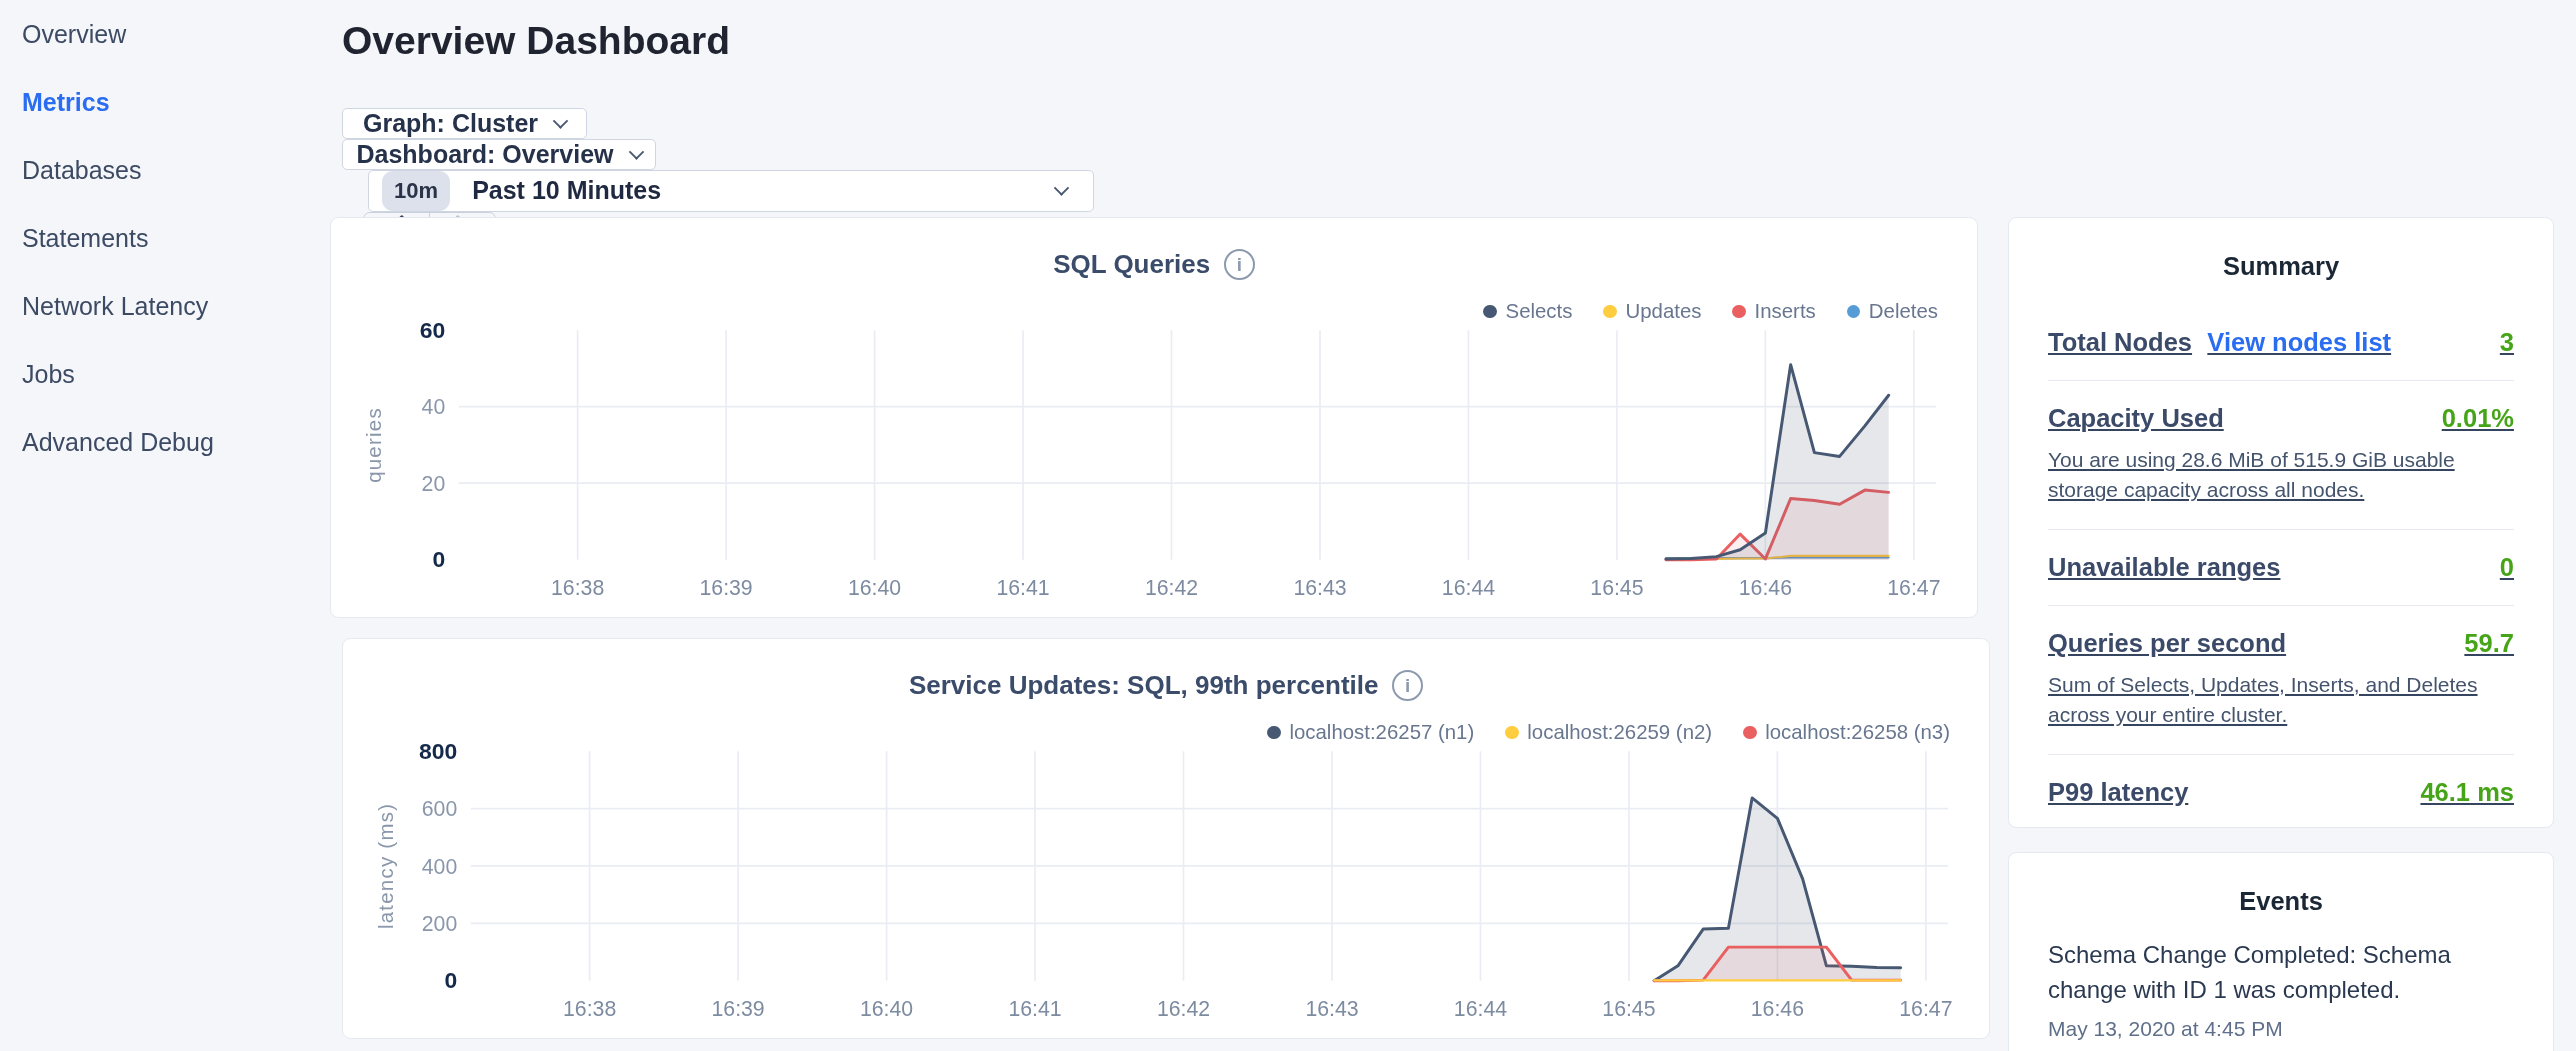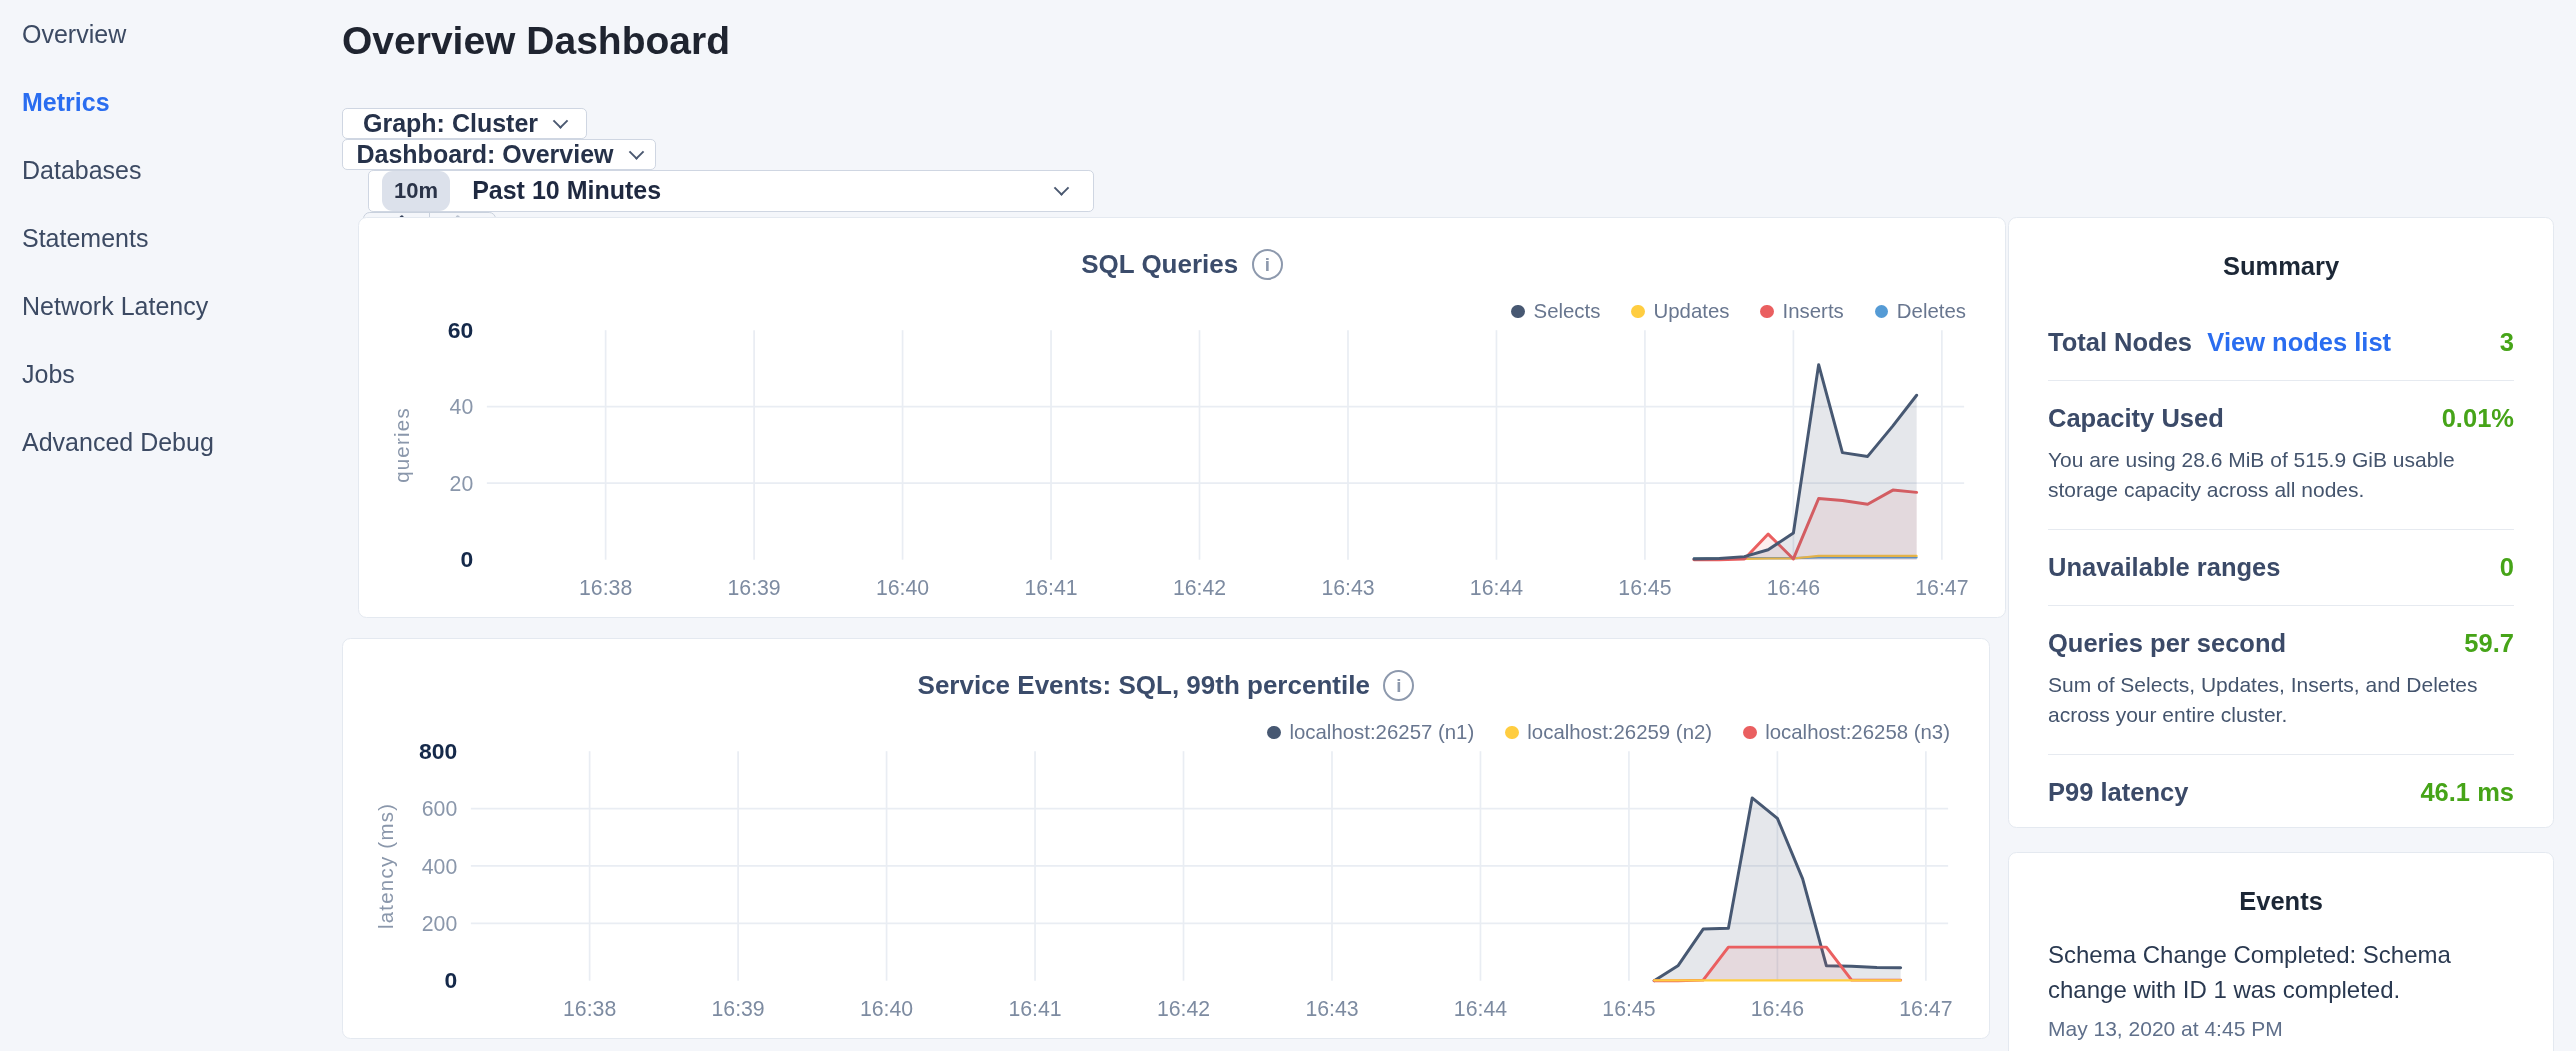--- a/index.html
+++ b/index.html
@@ -23,41 +23,41 @@
   #time-window { width:726px; margin-left:25.5px; background:#fff; border:1.7px solid #cfd6e2; border-radius:5.1px; display:flex; align-items:center; padding:0 25.5px 0 13.6px; cursor:pointer; }
   #time-badge { background:#dce1eb; color:#2a3348; font-size:22px; font-weight:700; border-radius:11px; padding:6.8px 12px; }
   #time-label { font-size:25px; font-weight:700; color:#1f2940; margin-left:22px; flex:1; }
   #arrow-group { margin-left:21px; width:133px; border:1.7px solid #c9d1dd; border-radius:6.8px; display:flex; }
   .arrow-half { flex:1; display:flex; align-items:center; justify-content:center; cursor:pointer; }
   .arrow-half + .arrow-half { border-left:1.7px solid #c9d1dd; }
   #now-btn { margin-left:17px; width:99px; border:1.7px solid #c9d1dd; border-radius:6.8px; display:flex; align-items:center; justify-content:center; font-size:25px; font-weight:700; color:#14532d; cursor:default; }
 
   
   .card { position:absolute; background:#fff; border:1.7px solid #e4e9f0; border-radius:8.5px; }
-  #chart-card-0 { left:358px; top:217px; width:1648px; height:401px; }
+  #chart-card-0 { left:330px; top:217px; width:1648px; height:401px; }
   #chart-card-1 { left:342px; top:638px; width:1648px; height:401px; }
   .chart-title-row { display:flex; align-items:center; justify-content:center; gap:13.6px; margin-top:31px; }
   .chart-title { font-size:26px; font-weight:700; color:#3b4c6b; }
   .info-icon { width:31px; height:31px; border:2.6px solid #8d99ad; border-radius:50%; display:flex; align-items:center; justify-content:center; color:#8d99ad; font-size:18.7px; font-weight:700; cursor:pointer; }
   .info-icon::after { content:"i"; }
   .legend { position:absolute; right:39px; top:82px; display:flex; gap:31px; }
   .legend-item { display:flex; align-items:center; gap:8.5px; font-size:20.4px; color:#68768f; }
   .legend-dot { width:13.6px; height:13.6px; border-radius:50%; }
   .chart-svg { position:absolute; left:0; top:102px; width:1648px; height:289px; }
   .tick-x { fill:#7d8ba1; font-size:25px; }
   .tick-y { fill:#8a97ab; font-size:25px; }
   .tick-y-strong { fill:#15294a; font-size:27px; font-weight:700; }
   .axis-label { fill:#8a97ab; font-size:24px; letter-spacing:1.5px; }
 
   
   #summary-card { left:2008px; top:217px; width:546px; height:611px; }
   #events-card { left:2008px; top:852px; width:546px; height:221px; }
   .panel-heading { text-align:center; font-size:25.5px; font-weight:700; color:#1c2736; padding-top:34px; }
   #summary-rows { margin:24px 39px 0 39px; }
-  .summary-row { padding:23px 0; }
+  .summary-row { padding:23px 0;text-decoration:underline; }
   .summary-row + .summary-row { border-top:1.7px solid #e6eaf0; }
   .summary-row-top { display:flex; align-items:baseline; }
   .summary-label { font-size:25.5px; font-weight:700; color:#3b4a68; }
   .summary-link { font-size:25.5px; font-weight:700; color:#2a6df0; margin-left:15.3px; cursor:pointer; }
   .summary-value { margin-left:auto; font-size:25.5px; font-weight:700; color:#46a418; }
   .summary-desc { margin-top:12px; font-size:21px; line-height:1.45; color:#44546d; }
   #events-list { margin:22px 39px 0 39px; }
   .event-text { font-size:24px; line-height:1.45; color:#2a3950; }
   .event-time { margin-top:9px; font-size:21px; color:#5f6f8a; }
 </style>
@@ -163,21 +163,21 @@
         <polyline points="1570.094472361809,281.1 1599.7889447236182,281.1 1629.4834170854276,281.1 1657.4311557788944,280.65 1687.1256281407036,280.65 1716.820100502513,277.5 1744.7678391959798,277.5 1774.4623115577892,277.5 1804.1567839195984,277.5 1832.1045226130652,277.5" fill="none" stroke="#ffcd40" stroke-width="2.5" stroke-linejoin="round" stroke-linecap="round"></polyline>
         <path d="M 1570.094472361809 282 L 1570.094472361809 282 L 1599.7889447236182 282 L 1629.4834170854276 281.1 L 1657.4311557788944 251.85 L 1687.1256281407036 281.1 L 1716.820100502513 210 L 1744.7678391959798 212.25 L 1774.4623115577892 216.75 L 1804.1567839195984 200.1 L 1832.1045226130652 202.8 L 1832.1045226130652 282 Z" fill="rgba(234,95,96,0.10)" stroke="none"></path>
         <polyline points="1570.094472361809,282 1599.7889447236182,282 1629.4834170854276,281.1 1657.4311557788944,251.85 1687.1256281407036,281.1 1716.820100502513,210 1744.7678391959798,212.25 1774.4623115577892,216.75 1804.1567839195984,200.1 1832.1045226130652,202.8" fill="none" stroke="#ea5f60" stroke-width="3.5" stroke-linejoin="round" stroke-linecap="round"></polyline>
         <path d="M 1570.094472361809 282 L 1570.094472361809 281.1 L 1599.7889447236182 280.65 L 1629.4834170854276 278.4 L 1657.4311557788944 270.3 L 1687.1256281407036 250.5 L 1716.820100502513 52.5 L 1744.7678391959798 156 L 1774.4623115577892 160.5 L 1804.1567839195984 124.5 L 1832.1045226130652 88.5 L 1832.1045226130652 282 Z" fill="rgba(71,88,114,0.14)" stroke="none"></path>
         <polyline points="1570.094472361809,281.1 1599.7889447236182,280.65 1629.4834170854276,278.4 1657.4311557788944,270.3 1687.1256281407036,250.5 1716.820100502513,52.5 1744.7678391959798,156 1774.4623115577892,160.5 1804.1567839195984,124.5 1832.1045226130652,88.5" fill="none" stroke="#475872" stroke-width="3.5" stroke-linejoin="round" stroke-linecap="round"></polyline>
       </svg>
   </section>
 
   <section class="card" id="chart-card-1">
     <div class="chart-title-row">
-      <span class="chart-title">Service Events: SQL, 99th percentile</span>
+      <span class="chart-title">Service Updates: SQL, 99th percentile</span>
       <span class="info-icon"></span>
     </div>
     <div class="legend">
         <span class="legend-item">
           <span class="legend-dot" style="background: rgb(71, 88, 114);"></span>
           <span>localhost:26257 (n1)</span>
         </span>
         <span class="legend-item">
           <span class="legend-dot" style="background: rgb(255, 205, 64);"></span>
           <span>localhost:26259 (n2)</span>

